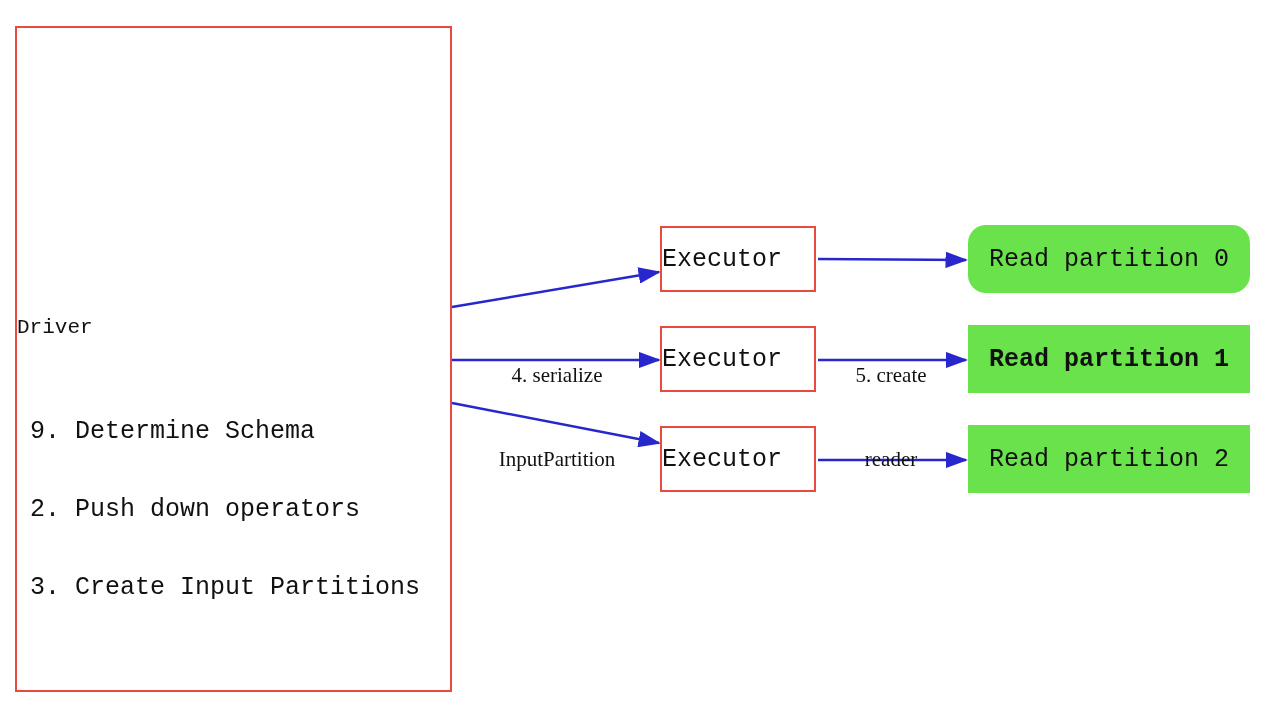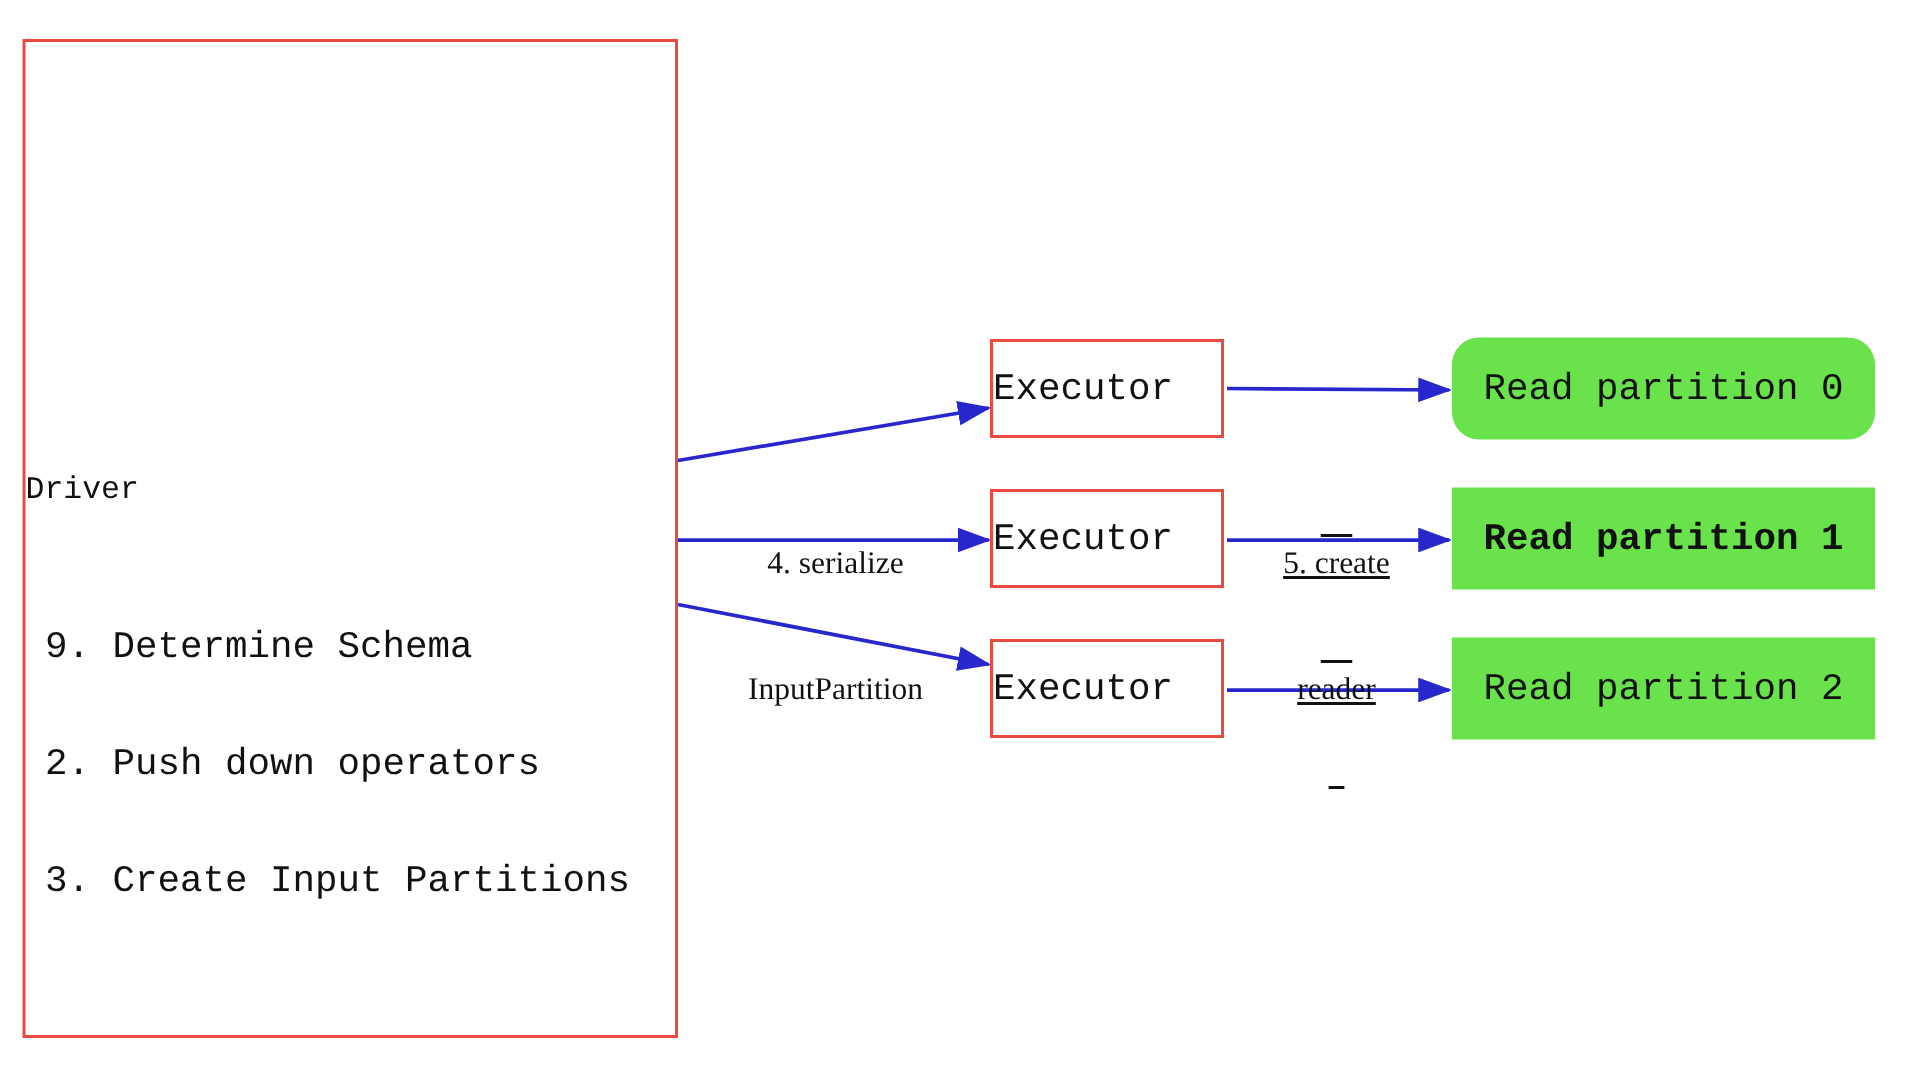--- a/index.html
+++ b/index.html
@@ -89,21 +89,21 @@
 
   .edge-label {
     position: absolute;
     font-family: "Liberation Serif", "DejaVu Serif", serif;
     font-size: 21px;
     line-height: 28px;
     text-align: center;
     white-space: pre;
   }
   .edge-label-serialize { left: 457px; top: 305px; width: 200px; }
-  .edge-label-reader    { left: 806px; top: 305px; width: 170px; text-decoration: underline; }
+  .edge-label-reader    { left: 806px; top: 305px; width: 170px; }
 </style>
 </head>
 <body>
 
 <div class="canvas">
 
   <svg class="arrow-layer" viewBox="0 0 1270 710">
     <defs>
       <marker id="ah" markerWidth="9" markerHeight="6.6" refX="8.2" refY="3.3" orient="auto">
         <path class="arrowhead" d="M0,0 L9,3.3 L0,6.6 Z"></path>

